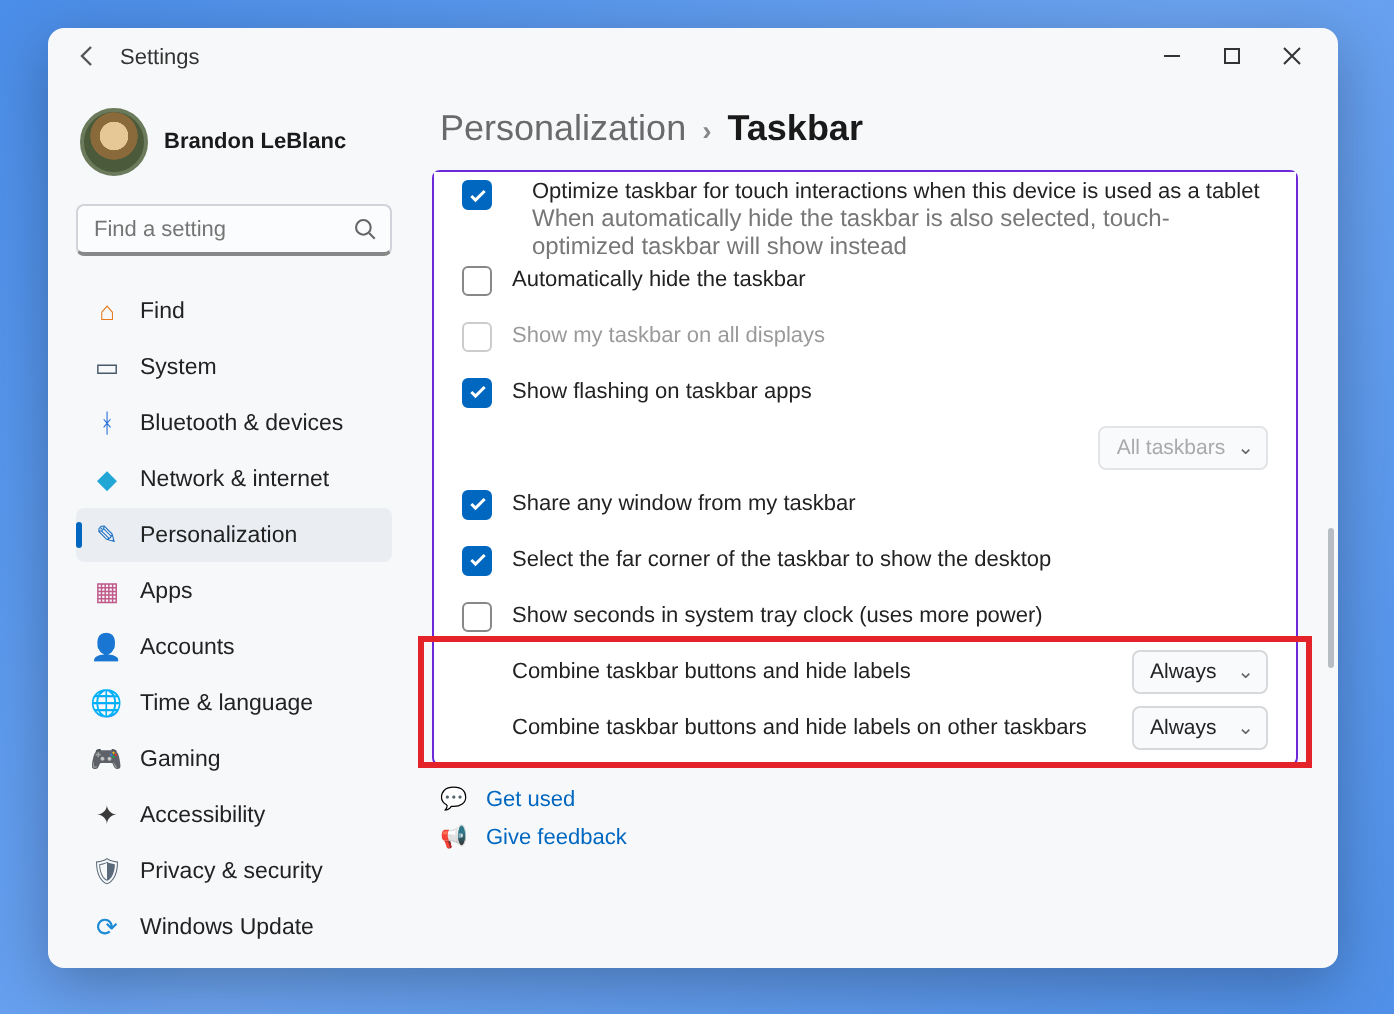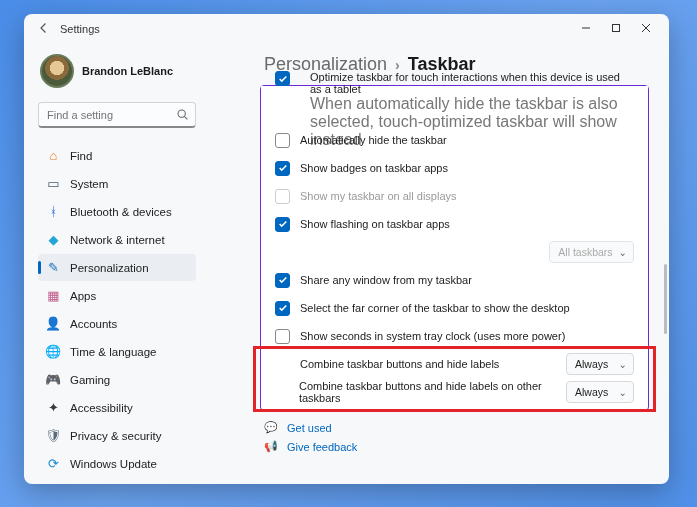--- a/index.html
+++ b/index.html
@@ -28,21 +28,21 @@
     height: 30px;
     display: flex;
     align-items: center;
     padding: 0 8px;
     font-size: 11px;
   }
   .titlebar .back { width: 24px; text-align:center; color:#555; cursor:pointer;}
   .titlebar .title { flex: 0 0 auto; margin-left: 4px; color:#333;}
   .titlebar .spacer { flex: 1; }
   .winbtn { width: 30px; text-align:center; color:#333; }
-  .body { flex: 1; display: flex; overflow:hidden;gap:44px;}
+  .body { flex: 1; display: flex; overflow:hidden;}
   .sidebar {
     width: 182px;
     padding: 6px 10px 10px 14px;
     display:flex; flex-direction:column;
     gap: 6px;
   }
   .profile { display:flex; align-items:center; gap:8px; padding: 4px 2px 6px;}
   .avatar {
     width:34px; height:34px; border-radius:50%;
     background: radial-gradient(circle at 50% 40%, #e6c796 30%, #8a6a3a 31% 50%, #4a5a3a 51% 100%);
@@ -104,21 +104,21 @@
     position:relative;
   }
   .row {
     display:flex; align-items:center;
     height:28px;
     padding: 0 14px;
     font-size:11px;
     color:#222;
   }
   .row.tall { height:40px; flex-direction:column; align-items:flex-start; justify-content:center; gap:2px;}
-  .row.tall .sub { font-size:16px; color:#777;}
+  .row.tall .sub { font-size:12px; color:#777;}
   .row .rspace { flex:1; }
   .row.disabled { color:#9a9a9a; }
   .chk {
     width:15px; height:15px; border-radius:3px;
     border:1.2px solid #888; margin-right:10px;
     display:flex; align-items:center; justify-content:center;
     flex-shrink:0;
   }
   .chk.on { background:#0067c0; border-color:#0067c0; }
   .chk.on svg { display:block; }
@@ -266,28 +266,20 @@
             <div>
               <div>Optimize taskbar for touch interactions when this device is used as a tablet</div>
               <div class="sub">When automatically hide the taskbar is also selected, touch-optimized taskbar will show instead</div>
             </div>
           </div>
         </div>
         <div class="row">
           <span class="chk"></span>
           <span>Automatically hide the taskbar</span>
         </div>
-        <div class="row">
-          <span class="chk on">
-              <svg width="10" height="10" viewBox="0 0 12 12">
-                <path d="M2 6l2.5 2.5L10 3" fill="none" stroke="#fff" stroke-width="1.8"></path>
-              </svg>
-            </span>
-          <span>Show badges on taskbar apps</span>
-        </div>
         <div class="row disabled">
           <span class="chk disabled"></span>
           <span>Show my taskbar on all displays</span>
         </div>
         <div class="row">
           <span class="chk on">
               <svg width="10" height="10" viewBox="0 0 12 12">
                 <path d="M2 6l2.5 2.5L10 3" fill="none" stroke="#fff" stroke-width="1.8"></path>
               </svg>
             </span>

